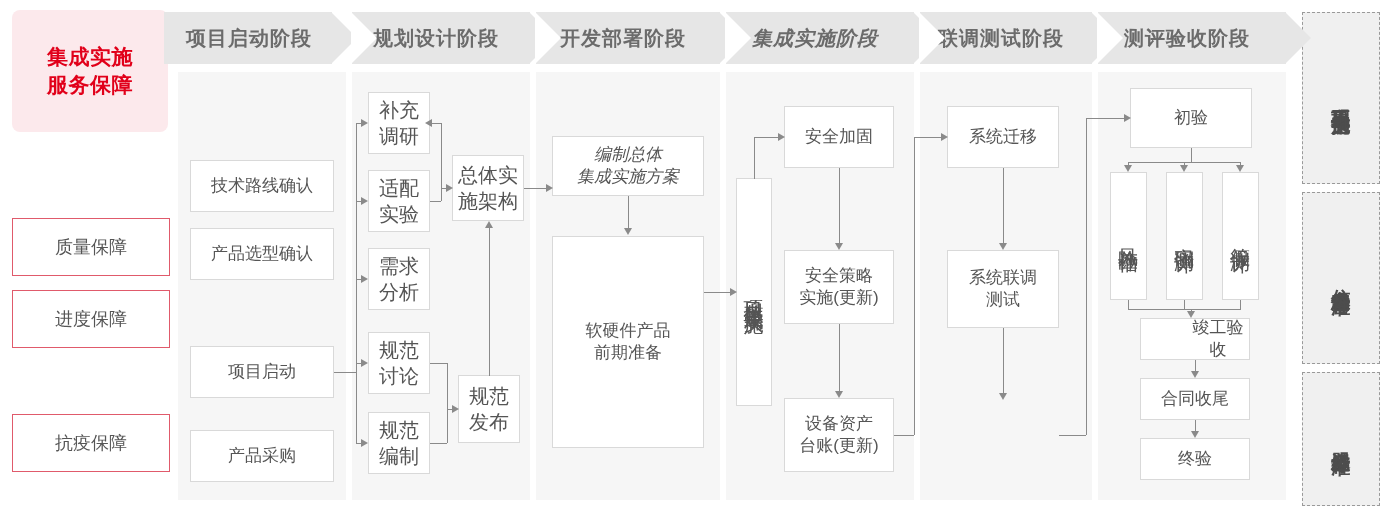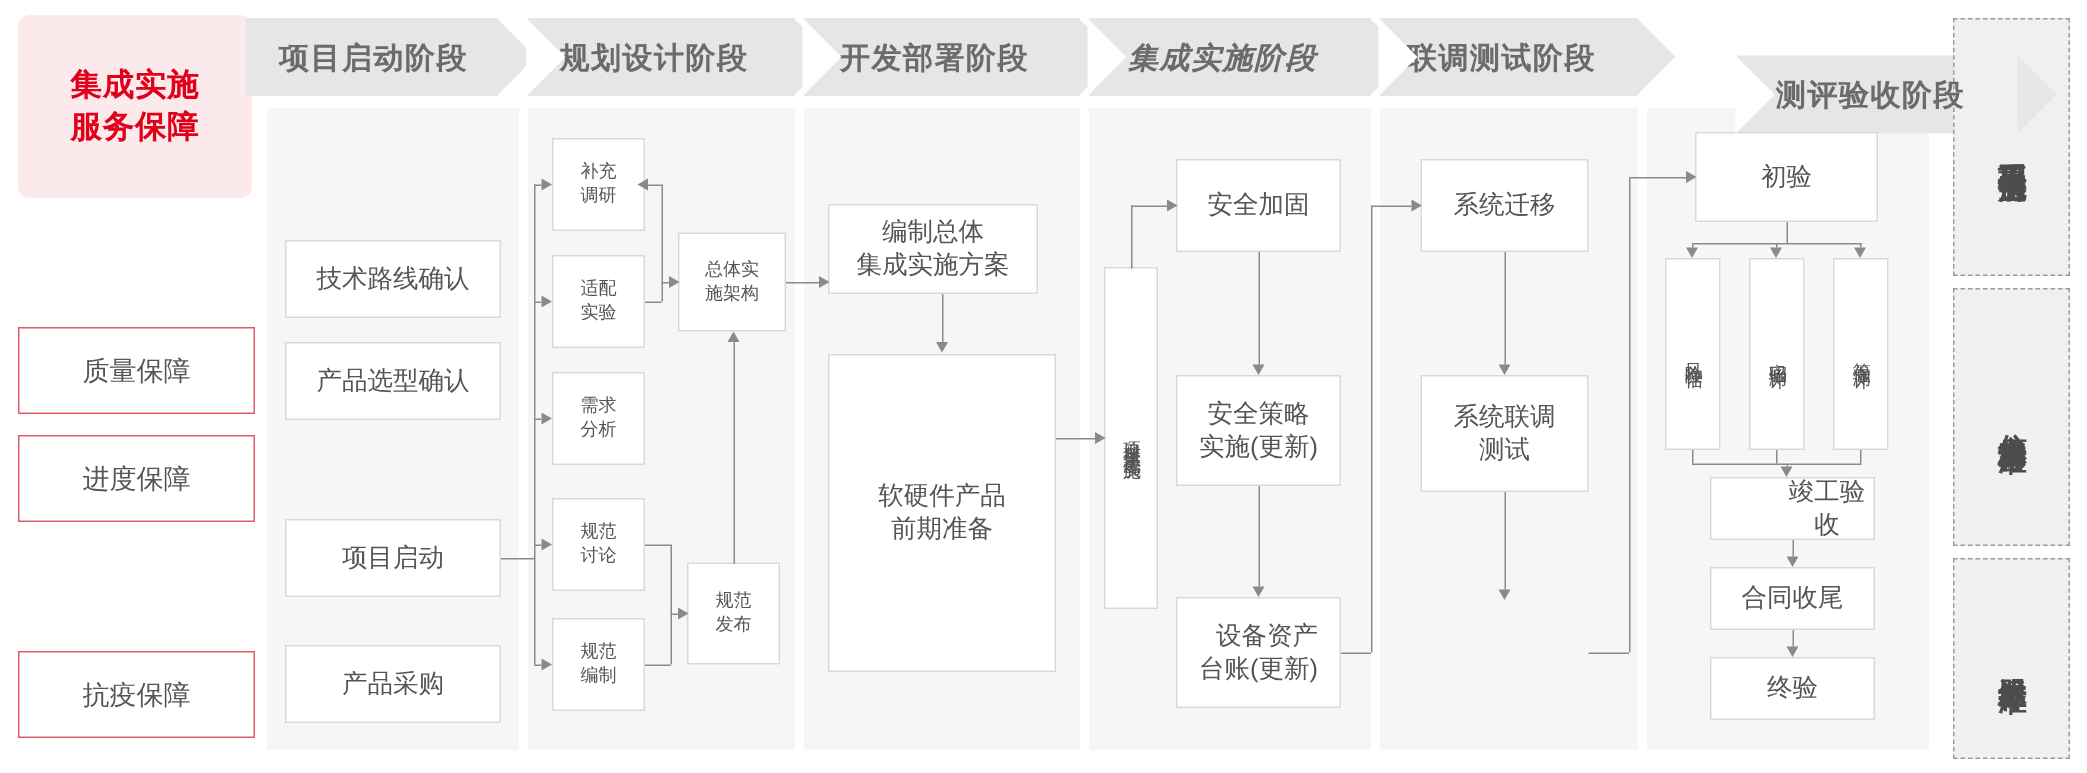--- a/index.html
+++ b/index.html
@@ -56,21 +56,21 @@
   }
 
   
   .node{
     position:absolute;background:#ffffff;border:1px solid #d9d9d9;
     box-sizing:border-box;
     display:flex;align-items:center;justify-content:center;
     text-align:center;font-size:17px;color:#555;line-height:1.32;
     padding:2px;
   }
-  .node.sm{font-size:12px;}
+  .node.sm{font-size:20px;}
   .node.vert{
     writing-mode:vertical-rl;text-orientation:upright;
     letter-spacing:2px;line-height:1.1;
   }
 
   
   .ln{position:absolute;background:#8a8a8a;}
   .lnh{height:1px;}
   .lnv{width:1px;}
   .ar{position:absolute;width:0;height:0;}
@@ -100,21 +100,21 @@
 
   <div class="left-panel">
     <div class="hero">
       <div>
         <div>集成实施</div>
         <div>服务保障</div>
       </div>
     </div>
     <div class="g-box" style="top:208px">质量保障</div>
     <div class="g-box" style="top:280px">进度保障</div>
-    <div class="g-box" style="top:424px">抗疫保障</div>
+    <div class="g-box" style="top:404px">抗疫保障</div>
   </div>
 
   <div class="col-body" style="left:178px;width:168px;height:428px;"></div>
   <div class="col-body" style="left:352px;width:178px;height:428px;"></div>
   <div class="col-body" style="left:536px;width:184px;height:428px;"></div>
   <div class="col-body" style="left:726px;width:188px;height:428px;"></div>
   <div class="col-body" style="left:920px;width:172px;height:428px;"></div>
   <div class="col-body" style="left:1098px;width:188px;height:428px;"></div>
 
   <div class="chev arrow" style="left:164px;width:168px;padding-left:12px;">
@@ -125,21 +125,21 @@
   </div>
   <div class="chev arrow notch" style="left:536px;width:184px;">
     <span>开发部署阶段</span>
   </div>
   <div class="chev arrow notch" style="left:726px;width:188px;font-style:italic;">
     <span>集成实施阶段</span>
   </div>
   <div class="chev arrow notch" style="left:920px;width:172px;">
     <span>联调测试阶段</span>
   </div>
-  <div class="chev arrow notch" style="left:1158px;width:188px;margin-top:25px;">
+  <div class="chev arrow notch" style="left:1098px;width:188px;">
     <span>测评验收阶段</span>
   </div>
 
   <div class="node" style="left:190px;top:160px;width:144px;height:52px;">技术路线确认</div>
   <div class="node" style="left:190px;top:228px;width:144px;height:52px;">产品选型确认</div>
   <div class="node" style="left:190px;top:346px;width:144px;height:52px;">项目启动</div>
   <div class="node" style="left:190px;top:430px;width:144px;height:52px;">产品采购</div>
 
   <div class="node sm" style="left:368px;top:92px;width:62px;height:62px;">
     <div><span>补充</span><br><span>调研</span></div>
@@ -156,33 +156,33 @@
   <div class="node sm" style="left:368px;top:412px;width:62px;height:62px;">
     <div><span>规范</span><br><span>编制</span></div>
   </div>
   <div class="node sm" style="left:452px;top:155px;width:72px;height:66px;">
     <div><span>总体实</span><br><span>施架构</span></div>
   </div>
   <div class="node sm" style="left:458px;top:375px;width:62px;height:68px;">
     <div><span>规范</span><br><span>发布</span></div>
   </div>
 
-  <div class="node" style="left:552px;top:136px;width:140px;height:60px;">
+  <div class="node" style="left:552px;top:136px;width:152px;height:60px;font-style:italic;">
     <div><span>编制总体</span><br><span>集成实施方案</span></div>
   </div>
   <div class="node" style="left:552px;top:236px;width:152px;height:212px;">
     <div><span>软硬件产品</span><br><span>前期准备</span></div>
   </div>
 
   <div class="node sm vert" style="left:736px;top:178px;width:36px;height:228px;">项目整体集成实施</div>
   <div class="node" style="left:784px;top:106px;width:110px;height:62px;">安全加固</div>
   <div class="node" style="left:784px;top:250px;width:110px;height:74px;">
     <div><span>安全策略</span><br><span>实施(更新)</span></div>
   </div>
-  <div class="node" style="left:784px;top:398px;width:110px;height:74px;text-align:right;">
+  <div class="node" style="left:784px;top:398px;width:110px;height:74px;">
     <div><span>设备资产</span><br><span>台账(更新)</span></div>
   </div>
 
   <div class="node" style="left:947px;top:106px;width:112px;height:62px;">系统迁移</div>
   <div class="node" style="left:947px;top:250px;width:112px;height:78px;">
     <div><span>系统联调</span><br><span>测试</span></div>
   </div>
 
   <div class="node" style="left:1130px;top:88px;width:122px;height:60px;">初验</div>
   <div class="node sm vert" style="left:1110px;top:172px;width:37px;height:128px;">风险评估</div>

